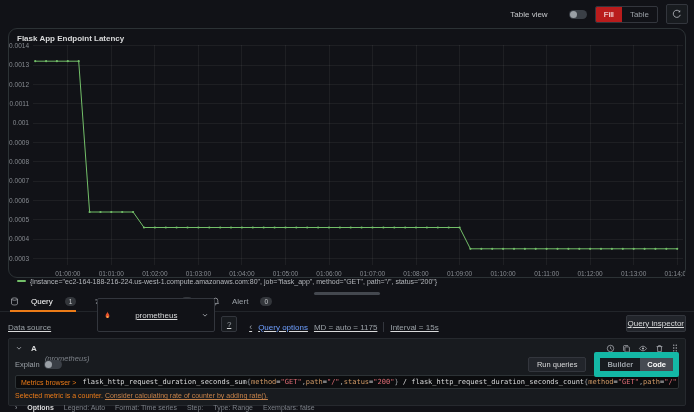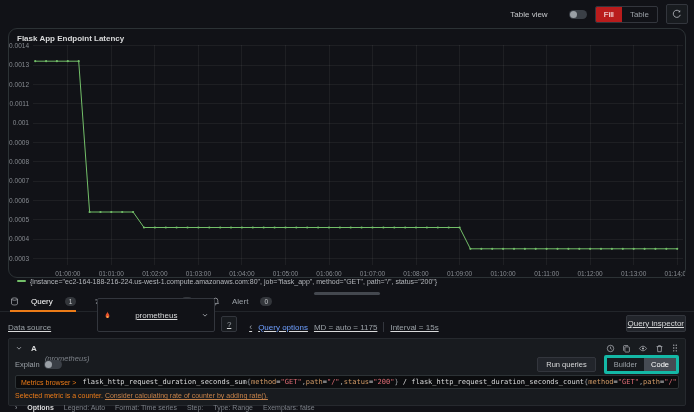--- a/index.html
+++ b/index.html
@@ -113,21 +113,21 @@
     border:1px solid #33363d; border-radius:2px; background:#181b1f;
     color:#d8d9da; padding:2px 7px; font-size:7.5px; cursor:pointer;
     font-family:"Liberation Sans",sans-serif;
   }
   .explain { display:flex; align-items:center; gap:4px; color:#9aa0a6; font-size:7.5px; }
   .run-btn {
     border:1px solid #33363d; border-radius:2px; background:#22252b;
     color:#d8d9da; padding:2px 8px; font-size:7.5px; cursor:pointer;
     font-family:"Liberation Sans",sans-serif;
   }
-  .bc-group { display:flex; border:3px solid #14b8a6; border-radius:2px; overflow:hidden; }
+  .bc-group { display:flex; border:6px solid #14b8a6; border-radius:2px; overflow:hidden;font-weight:bold; }
   .bc-btn { padding:2px 7px; font-size:7.5px; color:#9aa0a6; cursor:pointer; background:transparent; }
   .bc-btn.active { background:#464b53; color:#fff; }
   .q-input-row {
     display:flex; align-items:center; gap:6px; margin-top:3px; height:14px;
     border:1px solid #2c3235; border-radius:2px; background:#0b0c0e;
     padding:0 5px; white-space:nowrap; overflow:hidden;
   }
   .mb-label { color:#eb7b18; font-size:7px; cursor:pointer; flex-shrink:0; }
   #query-code { font-family:"DejaVu Sans Mono",monospace; font-size:7px; color:#d8d9da; }
   .q-m { color:#d8d9da; } .q-k { color:#d19a66;text-align:center; } .q-s { color:#e06c75; } .q-o { color:#d8d9da; } .q-p { color:#9aa0a6; }

